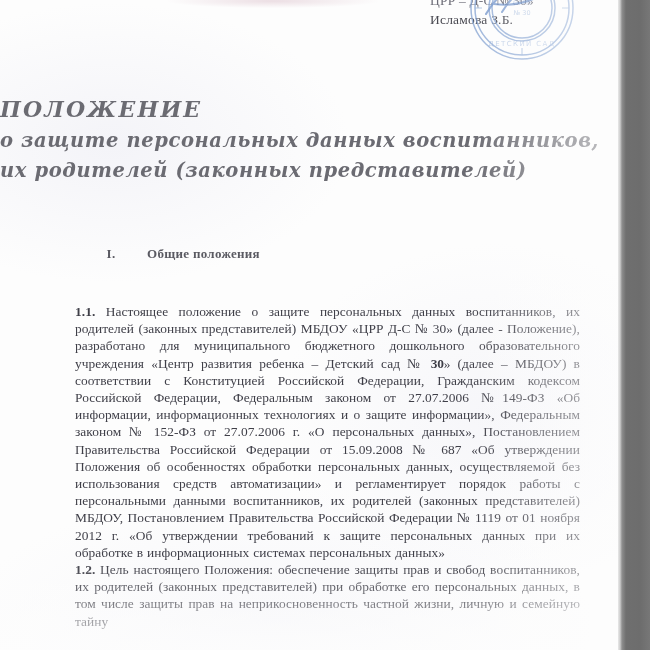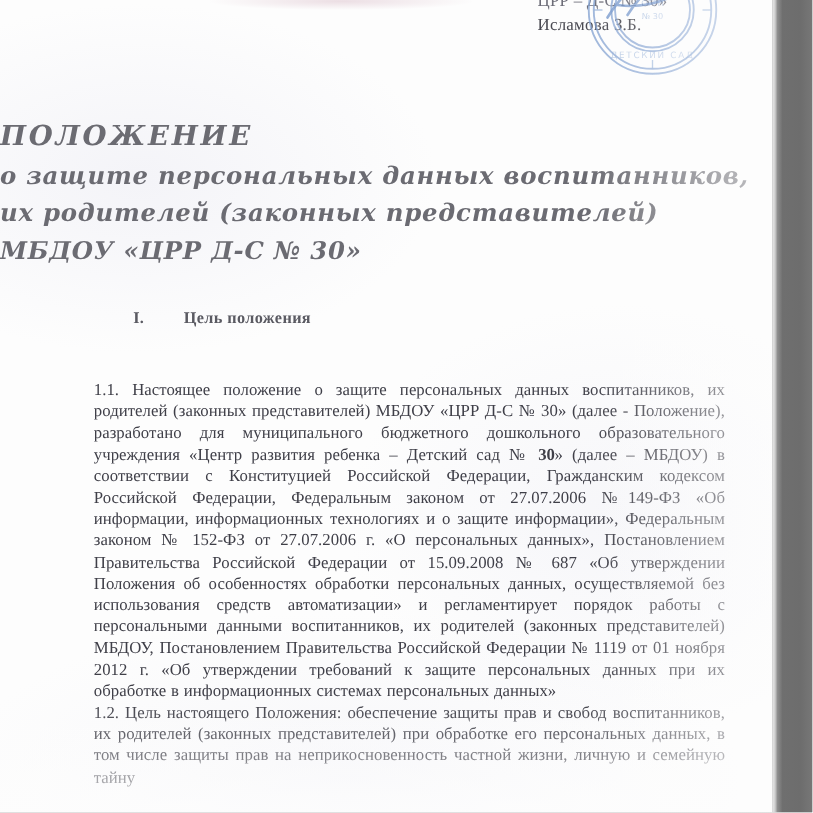--- a/index.html
+++ b/index.html
@@ -146,21 +146,21 @@
     color: #3f3f48;
     font-size: 13.4px;
     line-height: 17.2px;
     letter-spacing: .05px;
     word-spacing: .5px;
   }
   #body-text p {
     margin: 0;
     text-indent: 0;
   }
-  #body-text .num { font-weight: 400; }
+  #body-text .num { font-weight: 700; }
 
   
   .odd-30 {
     font-weight: 700;
     letter-spacing: -.2px;
   }
 
   
   #fade-bottom {
     position: absolute;
@@ -224,25 +224,24 @@
         <path d="M18 60 C30 40, 44 30, 62 24"></path>
         <path d="M34 58 C44 42, 56 32, 70 27"></path>
         <path d="M26 50 C40 52, 56 50, 72 42"></path>
       </g>
     </svg>
 
     <div id="title">
       <span class="t-line t1">ПОЛОЖЕНИЕ</span>
       <span class="t-line t2">о защите персональных данных воспитанников,</span>
       <span class="t-line t3">их родителей (законных представителей)</span>
-      <span class="t-line t4">МБДОУ «ЦРР Д-С № 30»</span>
     </div>
 
     <div id="section-heading">
-      <span class="num">I.</span><span class="label">Цель положения</span>
+      <span class="num">I.</span><span class="label">Общие положения</span>
     </div>
 
     <div id="body-text">
       <p><span class="num">1.1.</span>&nbsp;<span>Настоящее положение о защите персональных данных воспитанников, их родителей (законных представителей) МБДОУ «ЦРР Д-С № 30» (далее - Положение), разработано для муниципального бюджетного дошкольного образовательного учреждения «Центр развития ребенка – Детский сад № </span><span class="odd-30">30</span><span>» (далее – МБДОУ) в соответствии с Конституцией Российской Федерации, Гражданским кодексом Российской Федерации, Федеральным законом от 27.07.2006 №149-ФЗ «Об информации, информационных технологиях и о защите информации», Федеральным законом № 152-ФЗ от 27.07.2006 г. «О персональных данных», Постановлением Правительства Российской Федерации от 15.09.2008 № 687 «Об утверждении Положения об особенностях обработки персональных данных, осуществляемой без использования средств автоматизации» и регламентирует порядок работы с персональными данными воспитанников, их родителей (законных представителей) МБДОУ, Постановлением Правительства Российской Федерации № 1119 от 01 ноября 2012 г. «Об утверждении требований к защите персональных данных при их обработке в информационных системах персональных данных»</span></p>
 
       <p><span class="num">1.2.</span>&nbsp;<span>Цель настоящего Положения: обеспечение защиты прав и свобод воспитанников, их родителей (законных представителей) при обработке его персональных данных, в том числе защиты прав на неприкосновенность частной жизни, личную и семейную тайну</span></p>
     </div>
 
     <div id="fade-right"></div>
     <div id="fade-bottom"></div>

